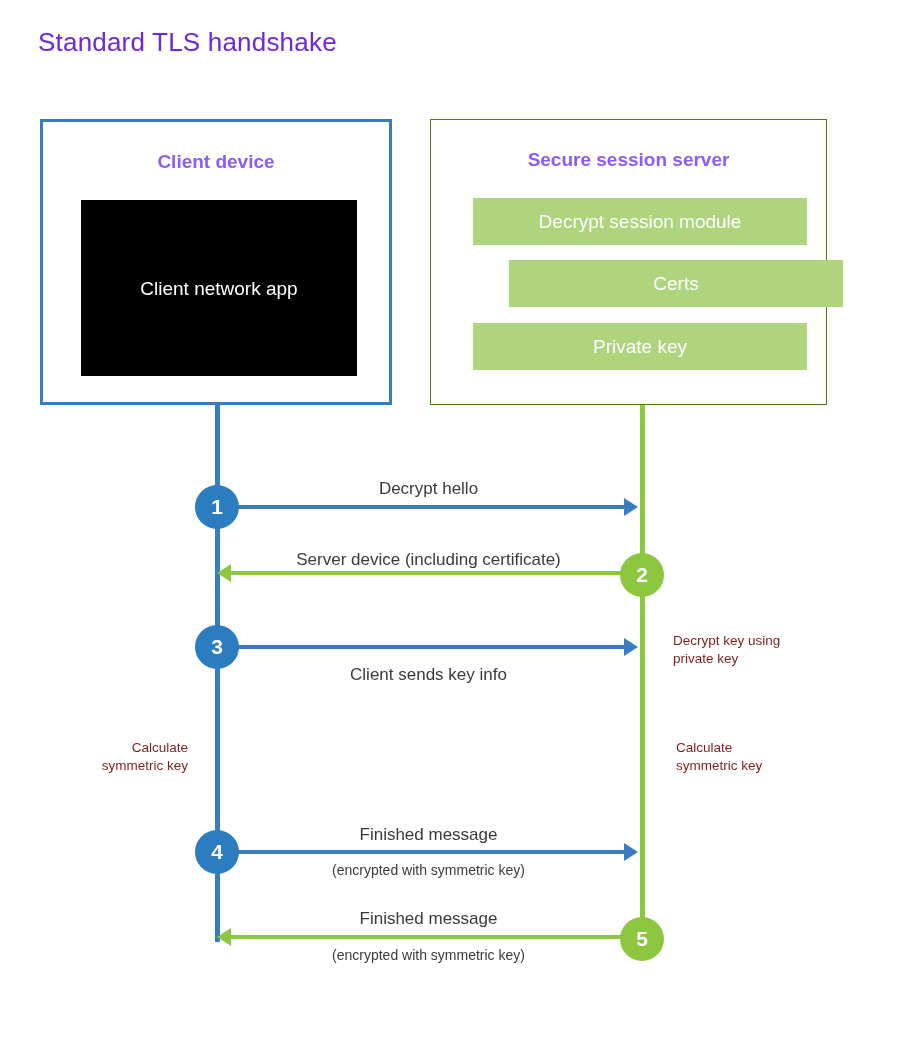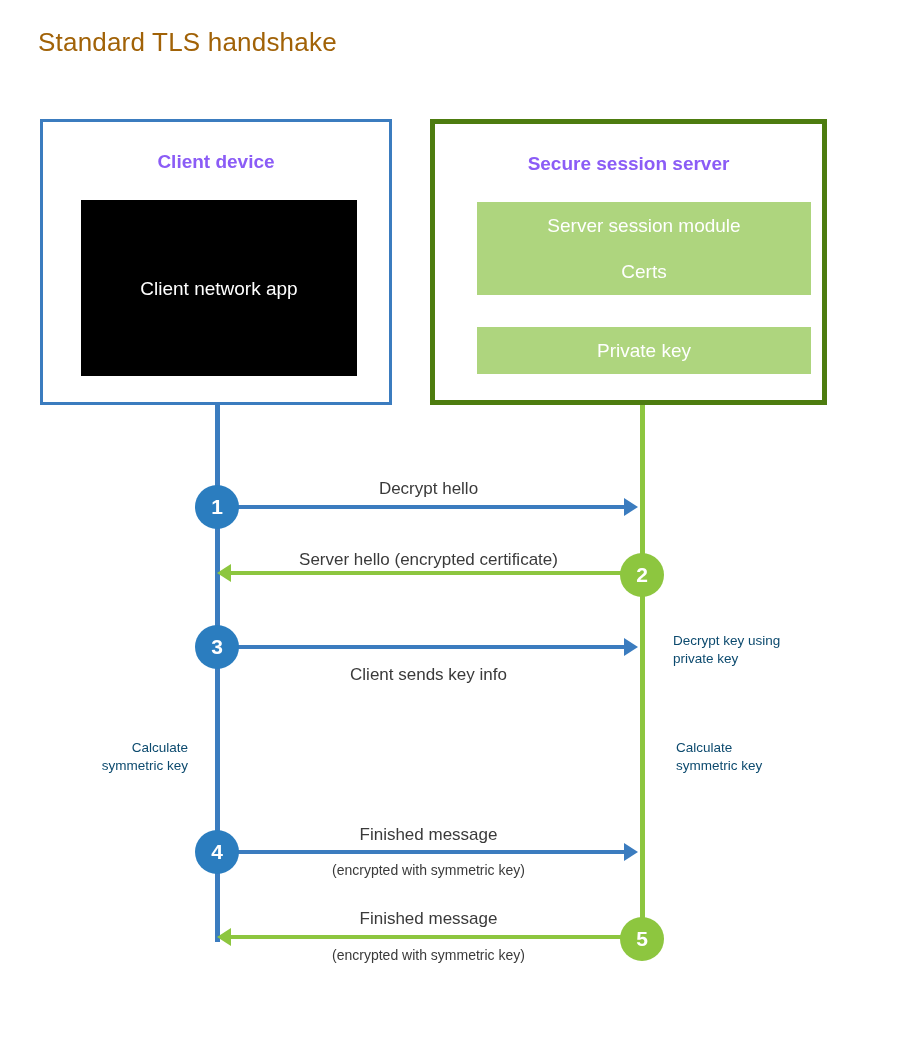--- a/index.html
+++ b/index.html
@@ -19,21 +19,21 @@
     overflow: hidden;
   }
 
   
   .diagram-title {
     position: absolute;
     left: 38px;
     top: 27px;
     font-size: 26px;
     font-weight: 400;
-    color: #a16207;
+    color: #6d28d9;
     letter-spacing: 0.2px;
     white-space: nowrap;
   }
 
   
   .party-box {
     position: absolute;
     background: #ffffff;
     box-sizing: border-box;
   }
@@ -42,21 +42,21 @@
     top: 119px;
     width: 352px;
     height: 286px;
     border: 3px solid #3b7cbf;
   }
   .party-box.server {
     left: 430px;
     top: 119px;
     width: 397px;
     height: 286px;
-    border: 5px solid #4d7c0f;
+    border: 1px solid #4d7c0f;
   }
   .party-title {
     position: absolute;
     left: 0;
     right: 0;
     top: 29px;
     text-align: center;
     font-size: 19px;
     font-weight: bold;
     color: #8b5cf6;
@@ -87,21 +87,21 @@
     height: 47px;
     background: #aed57e;
     color: #ffffff;
     font-size: 19px;
     display: flex;
     align-items: center;
     justify-content: center;
     box-sizing: border-box;
   }
   .server-block.b0 { top: 78px; }
-  .server-block.b1 { top: 124px; }
+  .server-block.b1 { top: 140px; margin-left: 36px; }
   .server-block.b2 { top: 203px; }
 
   
   .lifeline {
     position: absolute;
     width: 5px;
   }
   .lifeline.client { left: 215px; top: 405px; height: 537px; background: #3b7cbf; }
   .lifeline.server { left: 640px; top: 405px; height: 537px; background: #8dc63f; }
 
@@ -159,54 +159,54 @@
     font-size: 14px;
     color: #3a3a3a;
     white-space: nowrap;
   }
 
   
   .side-note {
     position: absolute;
     font-size: 13.5px;
     line-height: 18px;
-    color: #0c4a6e;
+    color: #7f1d1d;
     white-space: pre-line;
   }
   .side-note.left  { text-align: right; }
   .side-note.right { text-align: left; }
 </style>
 </head>
 <body>
 
 <div id="stage">
 
   <div class="diagram-title">Standard TLS handshake</div>
 
   <div class="party-box client">
     <div class="party-title">Client device</div>
     <div class="client-app-block">Client network app</div>
   </div>
 
   <div class="party-box server">
     <div class="party-title">Secure session server</div>
-    <div class="server-block b0">Server session module</div>
+    <div class="server-block b0">Decrypt session module</div>
     <div class="server-block b1">Certs</div>
     <div class="server-block b2">Private key</div>
   </div>
 
   <div class="lifeline client"></div>
   <div class="lifeline server"></div>
 
   <div class="msg-label" style="left:217px; top:479px; width:423px;">Decrypt hello</div>
   <div class="arrow-line blue" style="left:217px; top:505px; width:409px;"></div>
   <div class="arrow-head right" style="left:624px; top:498px;"></div>
   <div class="step-circle blue" style="left:195px; top:485px;">1</div>
 
-  <div class="msg-label" style="left:217px; top:550px; width:423px;">Server hello (encrypted certificate)</div>
+  <div class="msg-label" style="left:217px; top:550px; width:423px;">Server device (including certificate)</div>
   <div class="arrow-line green" style="left:231px; top:571px; width:411px;"></div>
   <div class="arrow-head left" style="left:217px; top:564px;"></div>
   <div class="step-circle green" style="left:620px; top:553px;">2</div>
 
   <div class="msg-label" style="left:217px; top:620px; width:423px;margin-top:45px;">Client sends key info</div>
   <div class="arrow-line blue" style="left:217px; top:645px; width:409px;"></div>
   <div class="arrow-head right" style="left:624px; top:638px;"></div>
   <div class="step-circle blue" style="left:195px; top:625px;">3</div>
 
   <div class="side-note right" style="left:673px; top:632px; width:190px;">Decrypt key using

